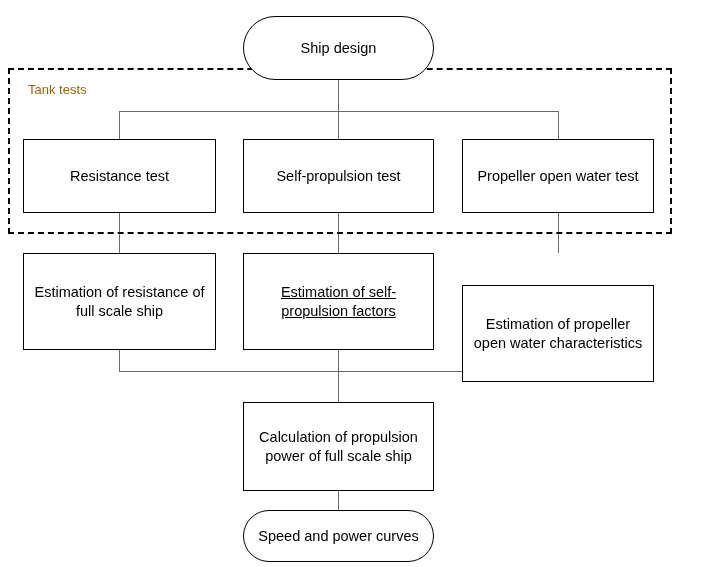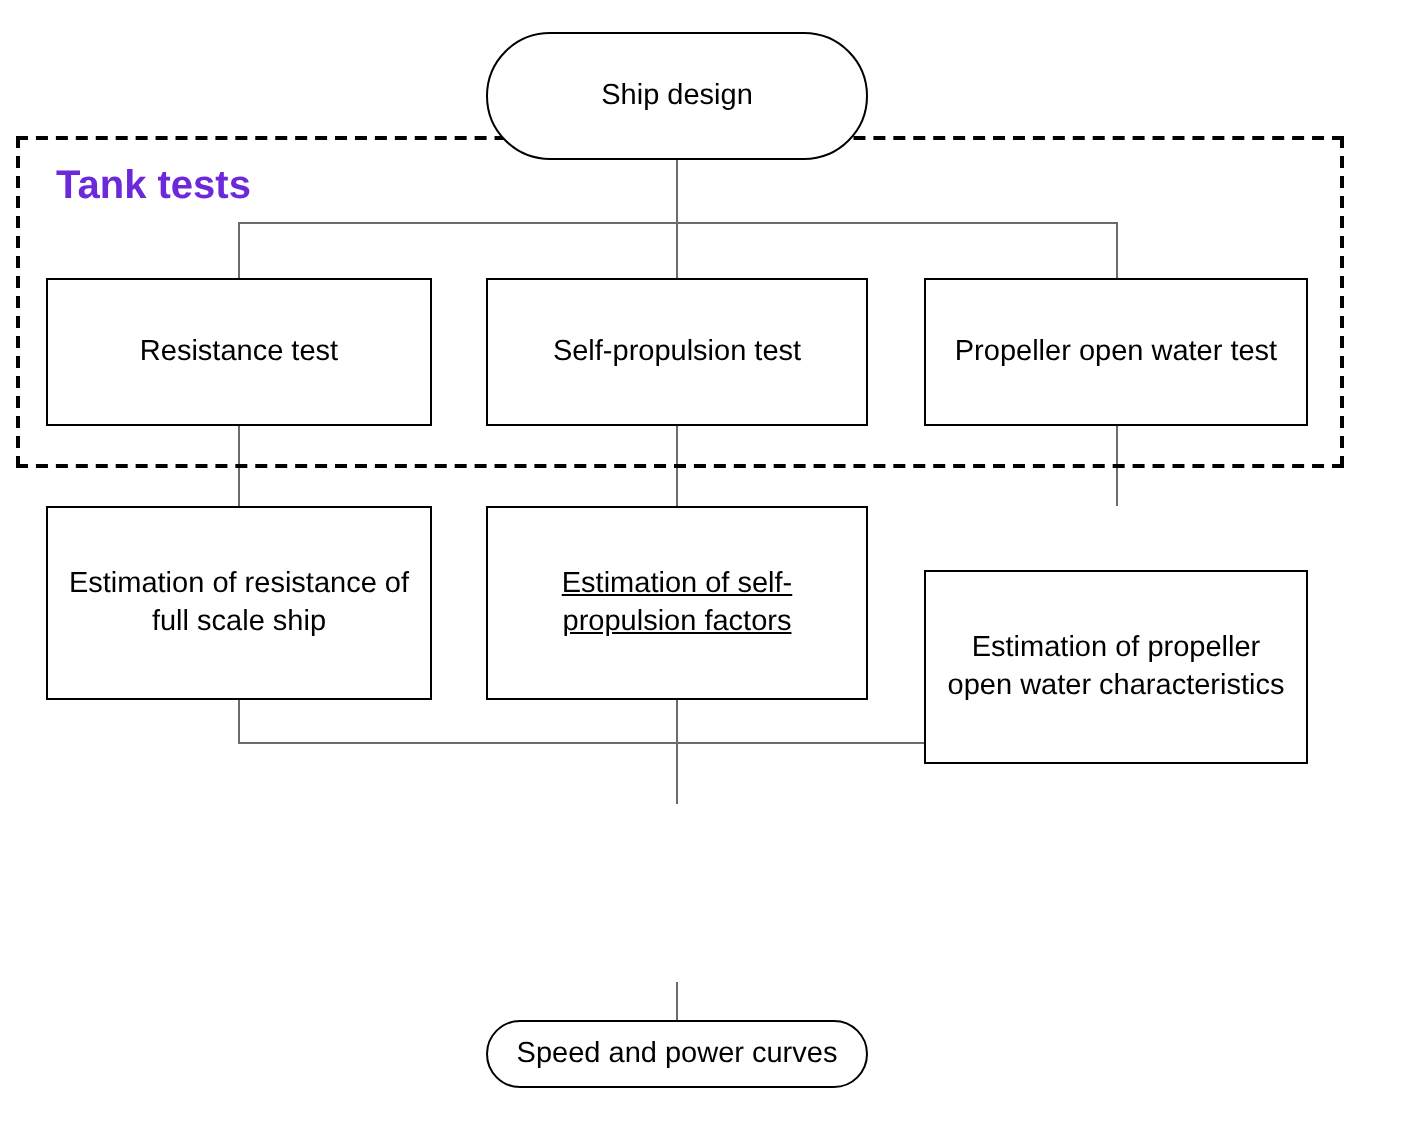--- a/index.html
+++ b/index.html
@@ -37,23 +37,23 @@
   }
   .group-box {
     position: absolute;
     box-sizing: border-box;
     border: 2px dashed #000000;
     background: transparent;
     z-index: 2;
   }
   .group-label {
     position: absolute;
-    font-size: 20px;
-    font-weight: bold;
-    color: #6d28d9;
+    font-size: 13px;
+    font-weight: normal;
+    color: #a16207;
     z-index: 4;
     background: #ffffff;
     padding: 0 2px;
   }
   .line {
     position: absolute;
     background: #6b6b6b;
     z-index: 1;
   }
   .line.h { height: 1px; }
@@ -106,18 +106,21 @@
   </div>
 
   <div class="node" style="left:243px; top:253px; width:191px; height:97px;text-decoration:underline;">
     <span>Estimation of self-propulsion factors</span>
   </div>
 
   <div class="node" style="left:462px; top:253px; width:192px; height:97px;margin-top:32px;">
     <span>Estimation of propeller open water characteristics</span>
   </div>
 
+  <div class="node" style="left:243px; top:402px; width:191px; height:89px;">
+    <span>Calculation of propulsion power of full scale ship</span>
+  </div>
 
-  <div class="node terminator" style="left:243px; top:510px; width:191px; height:34px;">
+  <div class="node terminator" style="left:243px; top:510px; width:191px; height:52px;">
     <span>Speed and power curves</span>
   </div>
 
 </div>
 
 </body></html>

